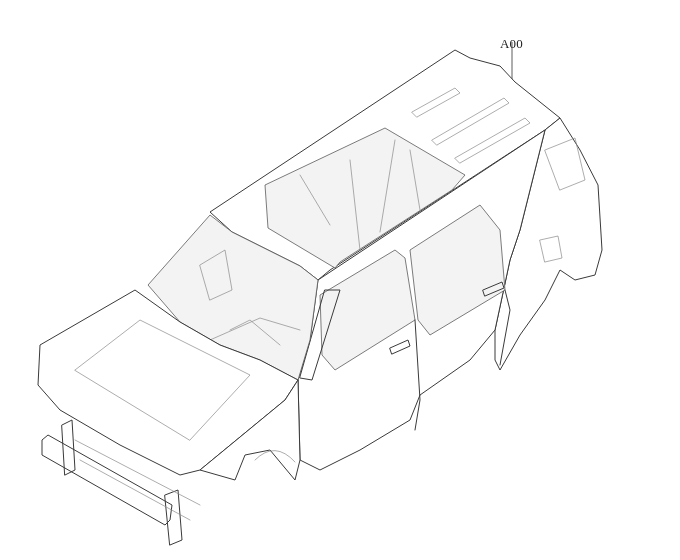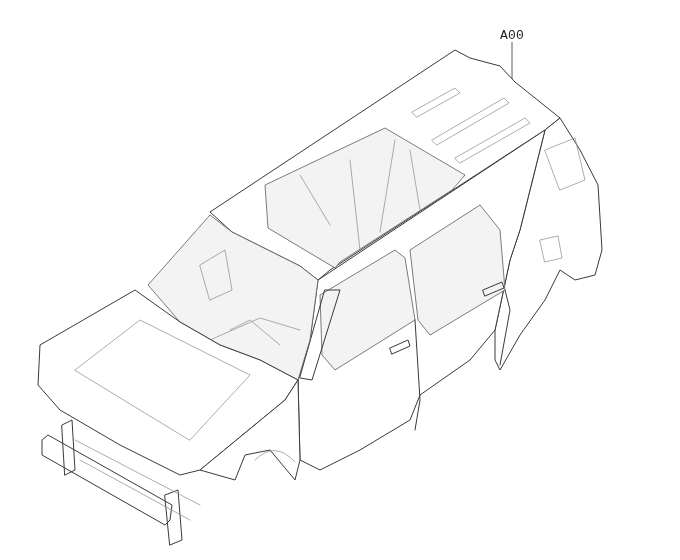--- a/index.html
+++ b/index.html
@@ -1,18 +1,18 @@
 <!DOCTYPE html>
 <html><head>
   <meta charset="utf-8">
   <style>
     html, body { margin: 0; padding: 0; background: #ffffff; }
     body { width: 680px; height: 560px; position: relative; overflow: hidden; font-family: "Liberation Serif", serif; }
     .canvas { position: absolute; left: 0; top: 0; width: 680px; height: 560px; }
-    .callout-label { position: absolute; left: 500px; top: 28px; font-size: 13px; color: #222; font-family: Liberation Mono, monospace; letter-spacing: 0.2px; }
+    .callout-label { position: absolute; left: 500px; top: 36px; font-size: 13px; color: #222; font-family: Liberation Serif, serif; letter-spacing: 0.2px; }
     svg { position: absolute; left: 0; top: 0; }
     .o { fill: none; stroke: #3a3a3a; stroke-width: 1; stroke-linejoin: round; stroke-linecap: round; }
     .t { fill: none; stroke: #8a8a8a; stroke-width: 0.7; stroke-linejoin: round; stroke-linecap: round; }
     .f { fill: #ffffff; stroke: #3a3a3a; stroke-width: 1; stroke-linejoin: round; }
     .g { fill: #f3f3f3; stroke: #5a5a5a; stroke-width: 0.8; }
   </style>
 </head>
 <body>
 
 <div class="canvas">

